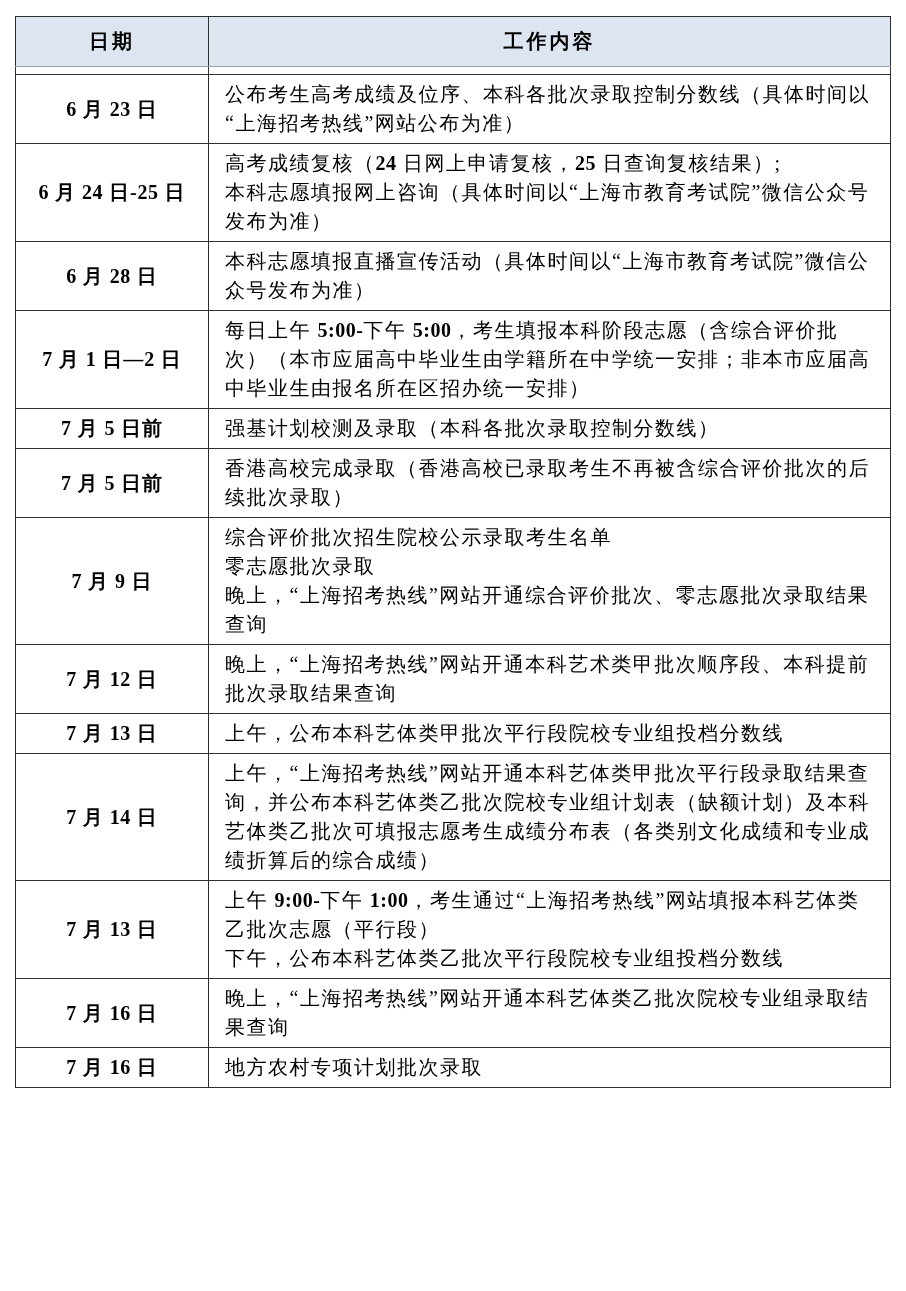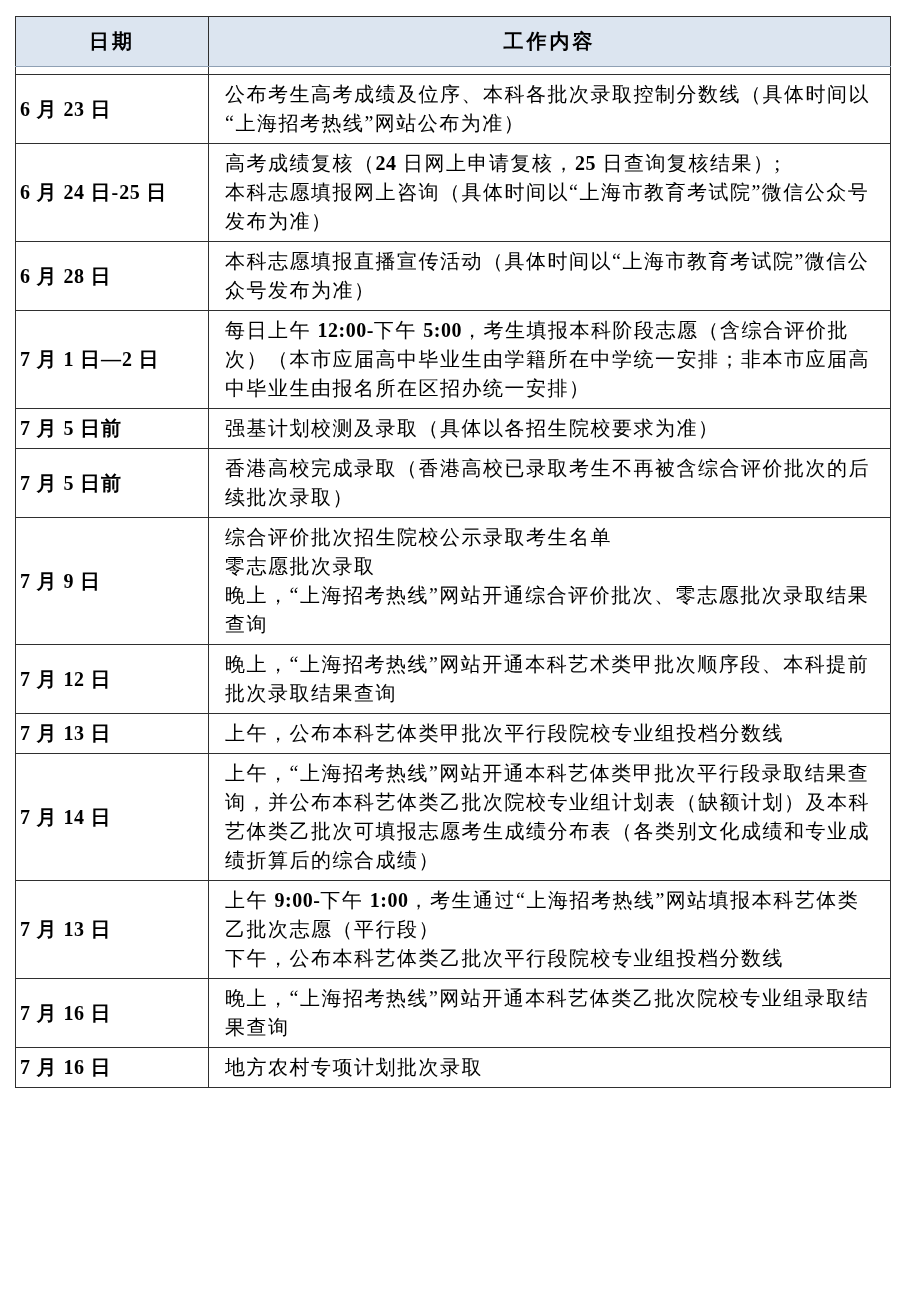--- a/index.html
+++ b/index.html
@@ -30,21 +30,21 @@
     border-bottom:1px solid var(--header-divider);
   }
   tr.head-spacer td{
     height:8px;
     padding:0;
     border-top:1px solid var(--header-divider);
     border-bottom:1px solid var(--border);
     background:#ffffff;
   }
   td.date-cell{
-    text-align:left;
+    text-align:center;
     vertical-align:middle;
     font-weight:700;
     font-size:20px;
     letter-spacing:1px;
     padding:6px 4px;
     white-space:nowrap;
   }
   td.content-cell{
     vertical-align:middle;
     font-size:20px;
@@ -91,27 +91,27 @@
         </tr>
         <tr>
           <td class="date-cell"><b>6</b> 月 <b>28</b> 日</td>
           <td class="content-cell">
             <p>本科志愿填报直播宣传活动（具体时间以“上海市教育考试院”微信公众号发布为准）</p>
           </td>
         </tr>
         <tr>
           <td class="date-cell"><b>7</b> 月 <b>1</b> 日—<b>2</b> 日</td>
           <td class="content-cell">
-            <p>每日上午 <b>12:00-</b>下午 <b>5:00</b>，考生填报本科阶段志愿（含综合评价批次）（本市应届高中毕业生由学籍所在中学统一安排；非本市应届高中毕业生由报名所在区招办统一安排）</p>
+            <p>每日上午 <b>5:00-</b>下午 <b>5:00</b>，考生填报本科阶段志愿（含综合评价批次）（本市应届高中毕业生由学籍所在中学统一安排；非本市应届高中毕业生由报名所在区招办统一安排）</p>
           </td>
         </tr>
         <tr>
           <td class="date-cell"><b>7</b> 月 <b>5</b> 日前</td>
           <td class="content-cell">
-            <p>强基计划校测及录取（具体以各招生院校要求为准）</p>
+            <p>强基计划校测及录取（本科各批次录取控制分数线）</p>
           </td>
         </tr>
         <tr>
           <td class="date-cell"><b>7</b> 月 <b>5</b> 日前</td>
           <td class="content-cell">
             <p>香港高校完成录取（香港高校已录取考生不再被含综合评价批次的后续批次录取）</p>
           </td>
         </tr>
         <tr>
           <td class="date-cell"><b>7</b> 月 <b>9</b> 日</td>

